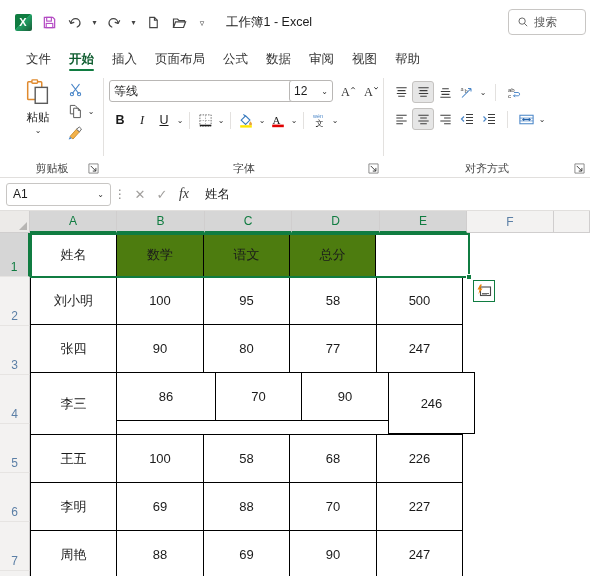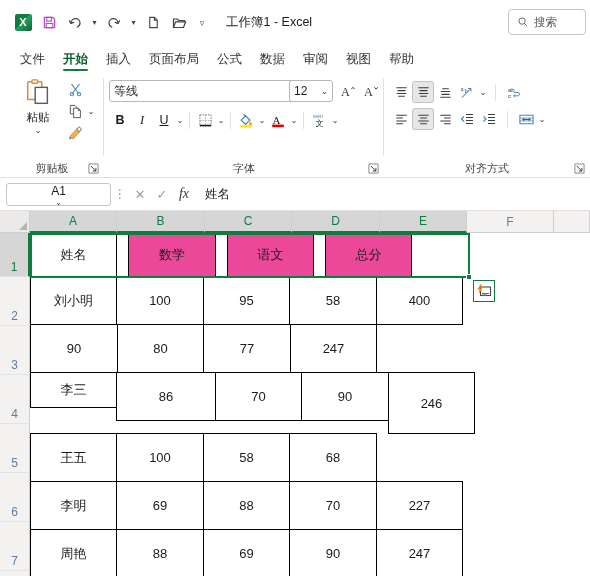--- a/index.html
+++ b/index.html
@@ -42,21 +42,21 @@
     width:78px; height:26px;
     border:1px solid #c8c6c4; border-radius:4px;
     background:#fff;
     display:flex;align-items:center;gap:5px;padding-left:8px;
   }
   #searchbox .sr-txt{font-size:11.5px;color:#5a5a5a;}
 
   
   #tabs{
     height:27px;width:590px;background:#fff;
-    display:flex;align-items:flex-end;padding-left:11px;
+    display:flex;align-items:flex-end;padding-left:17px;
     position:relative;
   }
   .tab{
     font-size:12.5px;color:#333;
     padding:0 9px; height:25px; line-height:25px;
     position:relative;white-space:nowrap;cursor:default;
   }
   .tab.active{ color:#0e5c2f; font-weight:bold;}
   .tab.active::after{
     content:""; position:absolute; left:9px; right:9px; bottom:1px;
@@ -126,21 +126,21 @@
   .abtn.sel{background:#e6e6e6;border:1px solid #c4c2c0;border-radius:3px;}
 
   
   #formulabar{
     height:33px;width:590px;background:#fff;
     display:flex;align-items:center;padding:0 6px;
     border-bottom:1px solid #e1dfdd;
   }
   #namebox{
     width:105px;height:23px;border:1px solid #c8c6c4;border-radius:3px;
-    display:flex;align-items:center;padding:0 6px;background:#fff;flex-direction:column;
+    display:flex;align-items:center;padding:0 6px;background:#fff;
   }
   #namebox .v{font-size:12px;color:#1b1b1b;flex:1;}
   .fb-dots{width:18px;text-align:center;color:#8a8886;font-size:12px;letter-spacing:0;}
   .fb-btn{width:22px;height:23px;display:flex;align-items:center;justify-content:center;font-size:13px;color:#a19f9d;}
   #formulainput{
     flex:1;height:23px;border:1px solid transparent;border-radius:3px;
     display:flex;align-items:center;padding-left:9px;background:#fff;
     font-size:12.5px;color:#1b1b1b;
   }
 
@@ -170,21 +170,21 @@
   .rh.hot{ background:#d6d6d6;color:#107c41;border-right:2px solid #107c41;}
   #cells{position:absolute;left:30px;top:22px;}
   .grow{display:flex;}
   .cell{
     display:flex;align-items:center;justify-content:center;
     font-size:13px;color:#1b1b1b;background:#fff;
     border-right:1px solid #ffffff;border-bottom:1px solid #ffffff;
     position:relative;
   }
   .cell.bx{ border:1px solid #000; margin-right:-1px; margin-bottom:-1px;}
-  .cell.selfill{ background:#ec4899;margin-left:12px;}
+  .cell.selfill{ background:#4d7c0f;}
   #selrect{
     position:absolute; border:2px solid #107c41; pointer-events:none;
   }
   #fillhandle{
     position:absolute;width:6px;height:6px;background:#107c41;border:1px solid #fff;
   }
   #qaicon{
     position:absolute;width:22px;height:22px;
     border:1px solid #107c41;background:#fff;
     display:flex;align-items:center;justify-content:center;
@@ -523,40 +523,42 @@
       <div class="cell bx selfill" style="width:88px;height:44px">数学</div>
       <div class="cell bx selfill" style="width:87px;height:44px">语文</div>
       <div class="cell bx selfill" style="width:87px;height:44px">总分</div>
     </div>
 
     <div class="grow">
       <div class="cell bx" style="width:87px;height:49px">刘小明</div>
       <div class="cell bx" style="width:88px;height:49px">100</div>
       <div class="cell bx" style="width:87px;height:49px">95</div>
       <div class="cell bx" style="width:88px;height:49px">58</div>
-      <div class="cell bx" style="width:87px;height:49px">400</div>
-    </div>
-    <div class="grow">
+      <div class="cell bx" style="width:87px;height:49px">500</div>
+    </div>
+    <div class="grow">
+      <div class="cell bx" style="width:87px;height:49px">张四</div>
       <div class="cell bx" style="width:88px;height:49px">90</div>
       <div class="cell bx" style="width:87px;height:49px">80</div>
       <div class="cell bx" style="width:88px;height:49px">77</div>
       <div class="cell bx" style="width:87px;height:49px">247</div>
     </div>
     <div class="grow">
-      <div class="cell bx" style="width:87px;height:36px">李三</div>
+      <div class="cell bx" style="width:87px;height:63px">李三</div>
       <div class="cell bx" style="width:100px;height:49px">86</div>
       <div class="cell bx" style="width:87px;height:49px">70</div>
       <div class="cell bx" style="width:88px;height:49px">90</div>
       <div class="cell bx" style="width:87px;height:62px">246</div>
     </div>
     <div class="grow">
       <div class="cell bx" style="width:87px;height:49px">王五</div>
       <div class="cell bx" style="width:88px;height:49px">100</div>
       <div class="cell bx" style="width:87px;height:49px">58</div>
       <div class="cell bx" style="width:88px;height:49px">68</div>
+      <div class="cell bx" style="width:87px;height:49px">226</div>
     </div>
     <div class="grow">
       <div class="cell bx" style="width:87px;height:49px">李明</div>
       <div class="cell bx" style="width:88px;height:49px">69</div>
       <div class="cell bx" style="width:87px;height:49px">88</div>
       <div class="cell bx" style="width:88px;height:49px">70</div>
       <div class="cell bx" style="width:87px;height:49px">227</div>
     </div>
     <div class="grow">
       <div class="cell bx" style="width:87px;height:49px">周艳</div>

